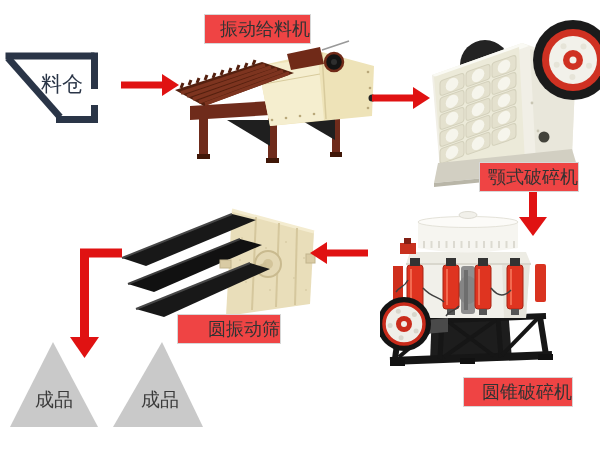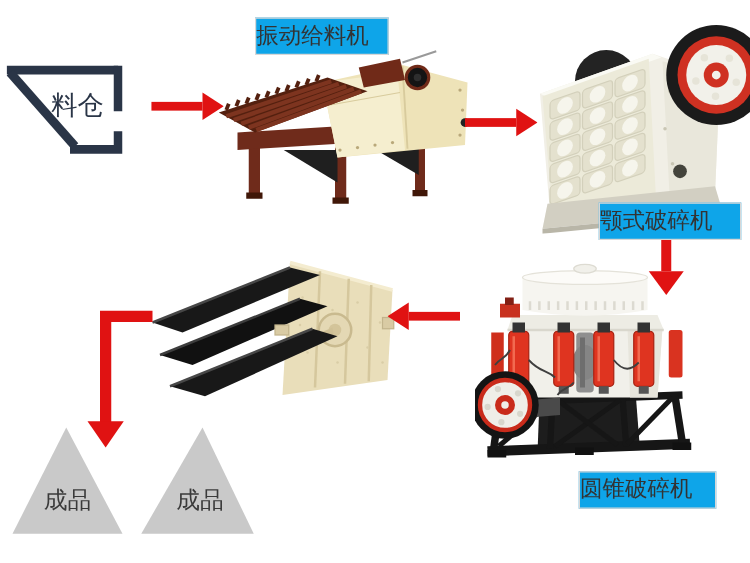--- a/index.html
+++ b/index.html
@@ -1,23 +1,23 @@
 <!DOCTYPE html>
 <html><head>
 <meta charset="utf-8">
 <style>
   * { margin:0; padding:0; box-sizing:border-box; }
   html,body { width:600px; height:450px; background:#fff; }
   body { font-family:"DejaVu Sans","Liberation Sans",sans-serif; }
   .canvas { position:relative; width:600px; height:450px; background:#fff; overflow:hidden; }
   .abs { position:absolute; }
   .label-box {
-    position:absolute; height:30px; line-height:28px; background:#0ea5e9;
+    position:absolute; height:30px; line-height:28px; background:#ef4444;
     border:1px solid #d7d7d7; font-size:18px; color:#333;
-    text-align:left; white-space:nowrap; z-index:6;
+    text-align:right; white-space:nowrap; z-index:6;
   }
   .tri-label { font-size:19px; fill:#3a3a3a; text-anchor:middle; }
   .hopper-label { font-size:21px; text-anchor:middle; }
 </style>
 </head>
 <body>
 
 <div class="canvas">
 
   <svg class="abs" style="left:2px;top:45px" width="96" height="82" viewBox="0 0 96 82">
@@ -324,18 +324,19 @@
     <g fill="#c9c9c9">
       <polygon points="48,4 93,89 5,89"></polygon>
       <polygon points="157,4 198,89 108,89"></polygon>
     </g>
     <text x="49" y="68" class="tri-label">成品</text>
     <text x="155" y="68" class="tri-label">成品</text>
   </svg>
 
   <div class="label-box" style="left:204px;top:14px;width:107px">振动给料机</div>
 
-  <div class="label-box" style="left:479px;top:162px;width:114px">颚式破碎机</div>
+  <div class="label-box" style="left:479px;top:162px;width:100px">颚式破碎机</div>
 
   <div class="label-box" style="left:463px;top:377px;width:110px">圆锥破碎机</div>
 
+  <div class="label-box" style="left:177px;top:314px;width:104px">圆振动筛</div>
 
 </div>
 
 </body></html>

